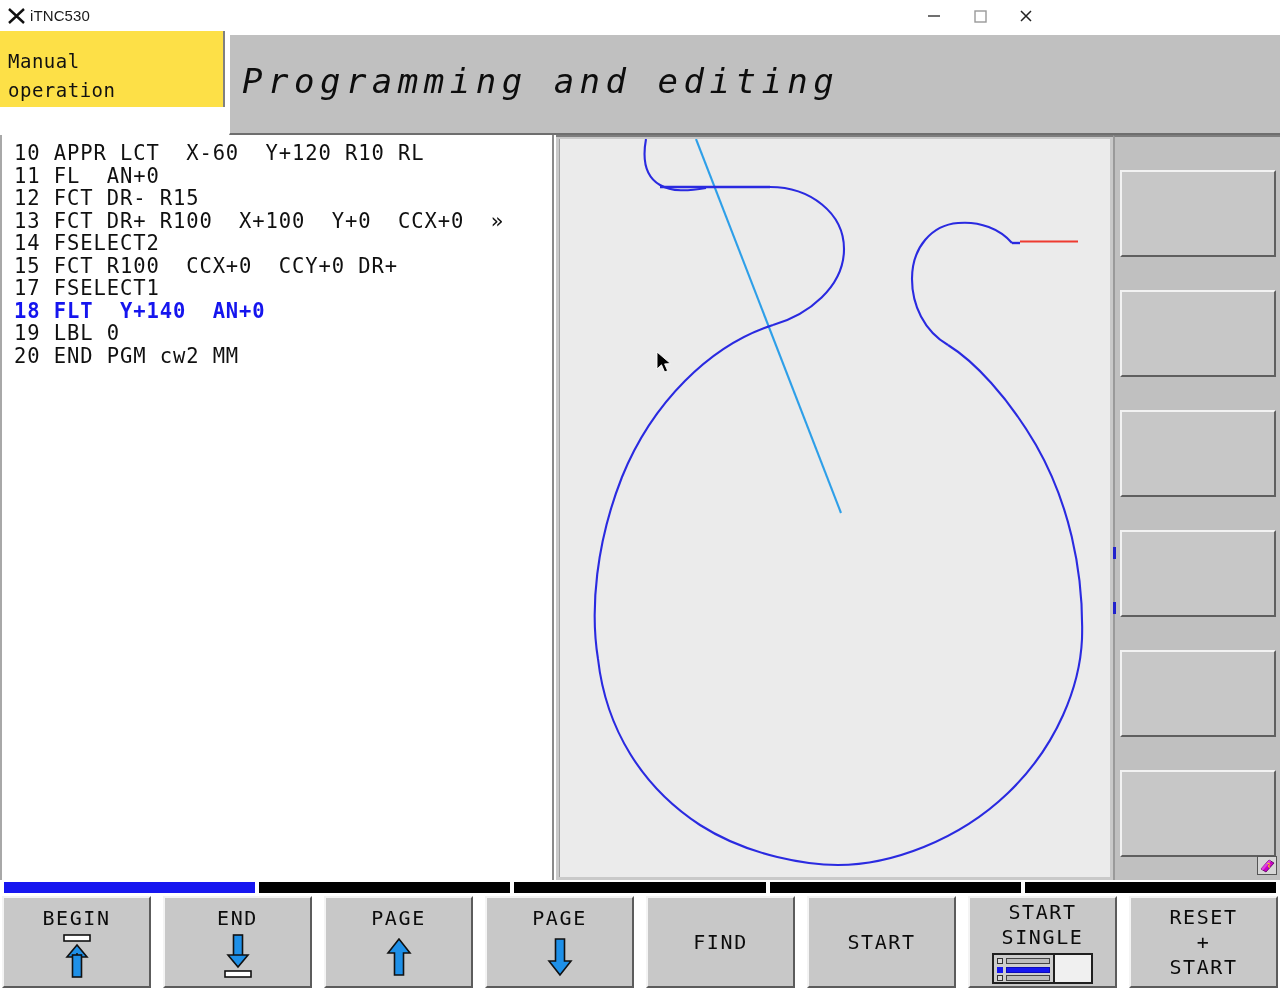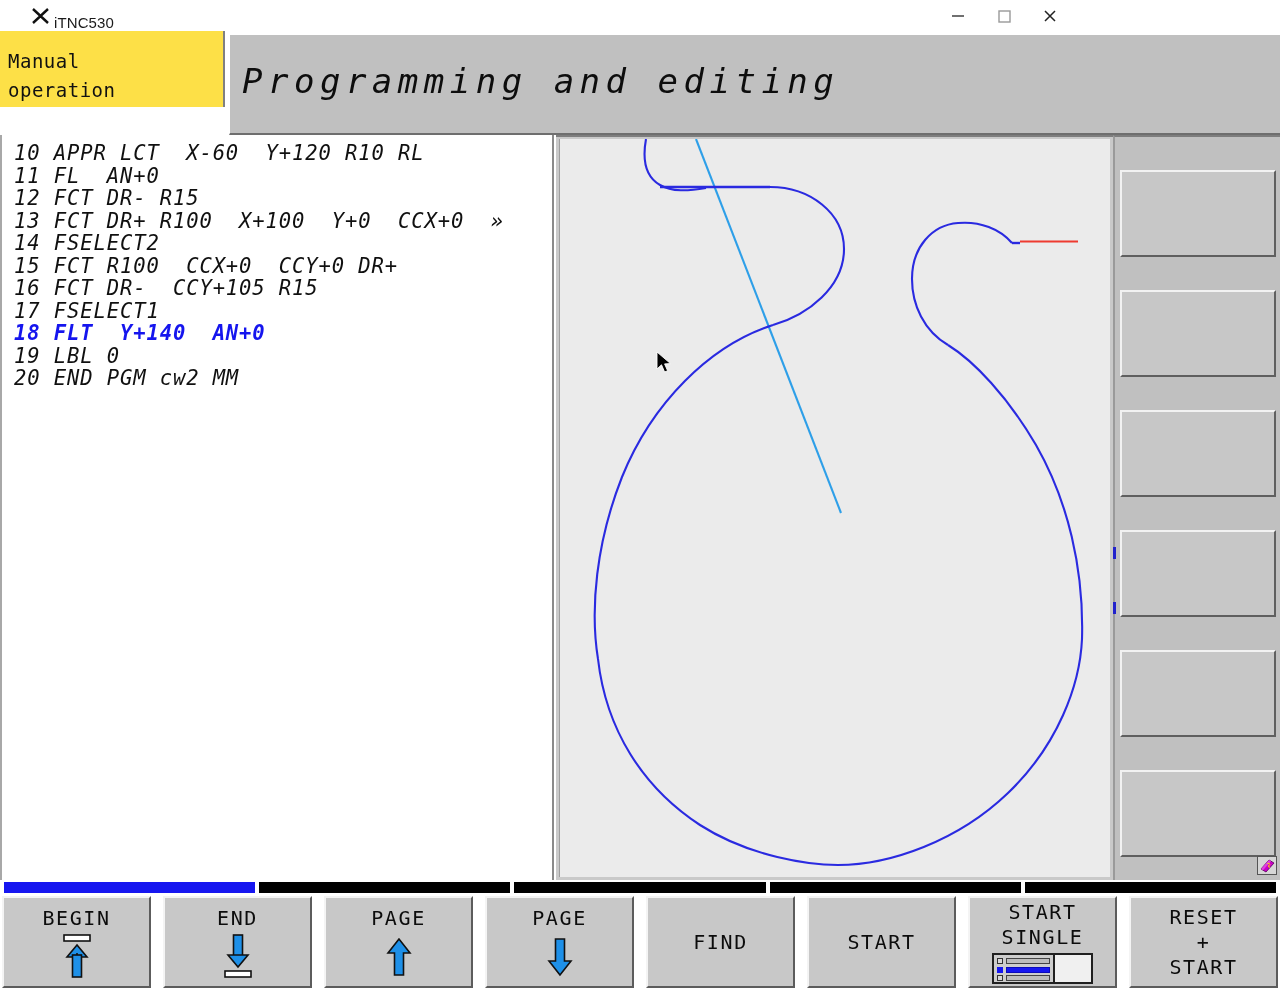--- a/index.html
+++ b/index.html
@@ -8,21 +8,21 @@
     background: #ffffff;
     font-family: "DejaVu Sans Mono", monospace;
     overflow: hidden;
   }
   #app { position: relative; width: 1280px; height: 989px; }
 
   
   .titlebar {
     position: absolute; left: 0; top: 0; width: 1049px; height: 31px;
     background: #ffffff;
-    display: flex; align-items: flex-end; margin-left: 24px;
+    display: flex; align-items: center;
   }
   .tb-logo {
     width: 26px; height: 31px; margin-left: 4px;
     display: flex; align-items: center; justify-content: center;
     font-family: "Liberation Serif", serif;
     font-size: 20px; font-weight: bold; color: #111;
   }
   .tb-title {
     font-family: "Liberation Sans", sans-serif;
     font-size: 15px; color: #1b1b1b; letter-spacing: .1px;
@@ -62,21 +62,20 @@
     font-size: 34px; color: #0d0d0d;
     letter-spacing: 5.5px;
     padding: 26px 0 0 12px;
     white-space: pre;
   }
 
   
   .content {
     position: absolute; left: 0; top: 135px; width: 1084px; height: 745px;
     background: #ffffff;
-    font-style: italic;
   }
 
   
   .prog-pane {
     position: absolute; left: 0; top: 0; width: 554px; height: 745px;
     background: #ffffff;
     border-right: 2px solid #8a8a8a;
     border-left: 2px solid #a8a8a8;
     padding: 7px 0 0 12px;
     overflow: hidden;
@@ -231,21 +230,20 @@
   <div class="content">
 
     <div class="prog-pane">
       <div id="prog-lines">
           <div class="prog-line">10 APPR LCT  X-60  Y+120 R10 RL</div>
           <div class="prog-line">11 FL  AN+0</div>
           <div class="prog-line">12 FCT DR- R15</div>
           <div class="prog-line">13 FCT DR+ R100  X+100  Y+0  CCX+0  »</div>
           <div class="prog-line">14 FSELECT2</div>
           <div class="prog-line">15 FCT R100  CCX+0  CCY+0 DR+</div>
-          <div class="prog-line">16 FCT DR-  CCY+105 R15</div>
           <div class="prog-line">17 FSELECT1</div>
           <div class="prog-line hl">18 FLT  Y+140  AN+0</div>
           <div class="prog-line">19 LBL 0</div>
           <div class="prog-line">20 END PGM cw2 MM</div>
         </div>
     </div>
 
     <div class="gfx-pane">
       <div class="gfx-inner">
         <svg width="551" height="738" viewBox="0 0 551 738">

